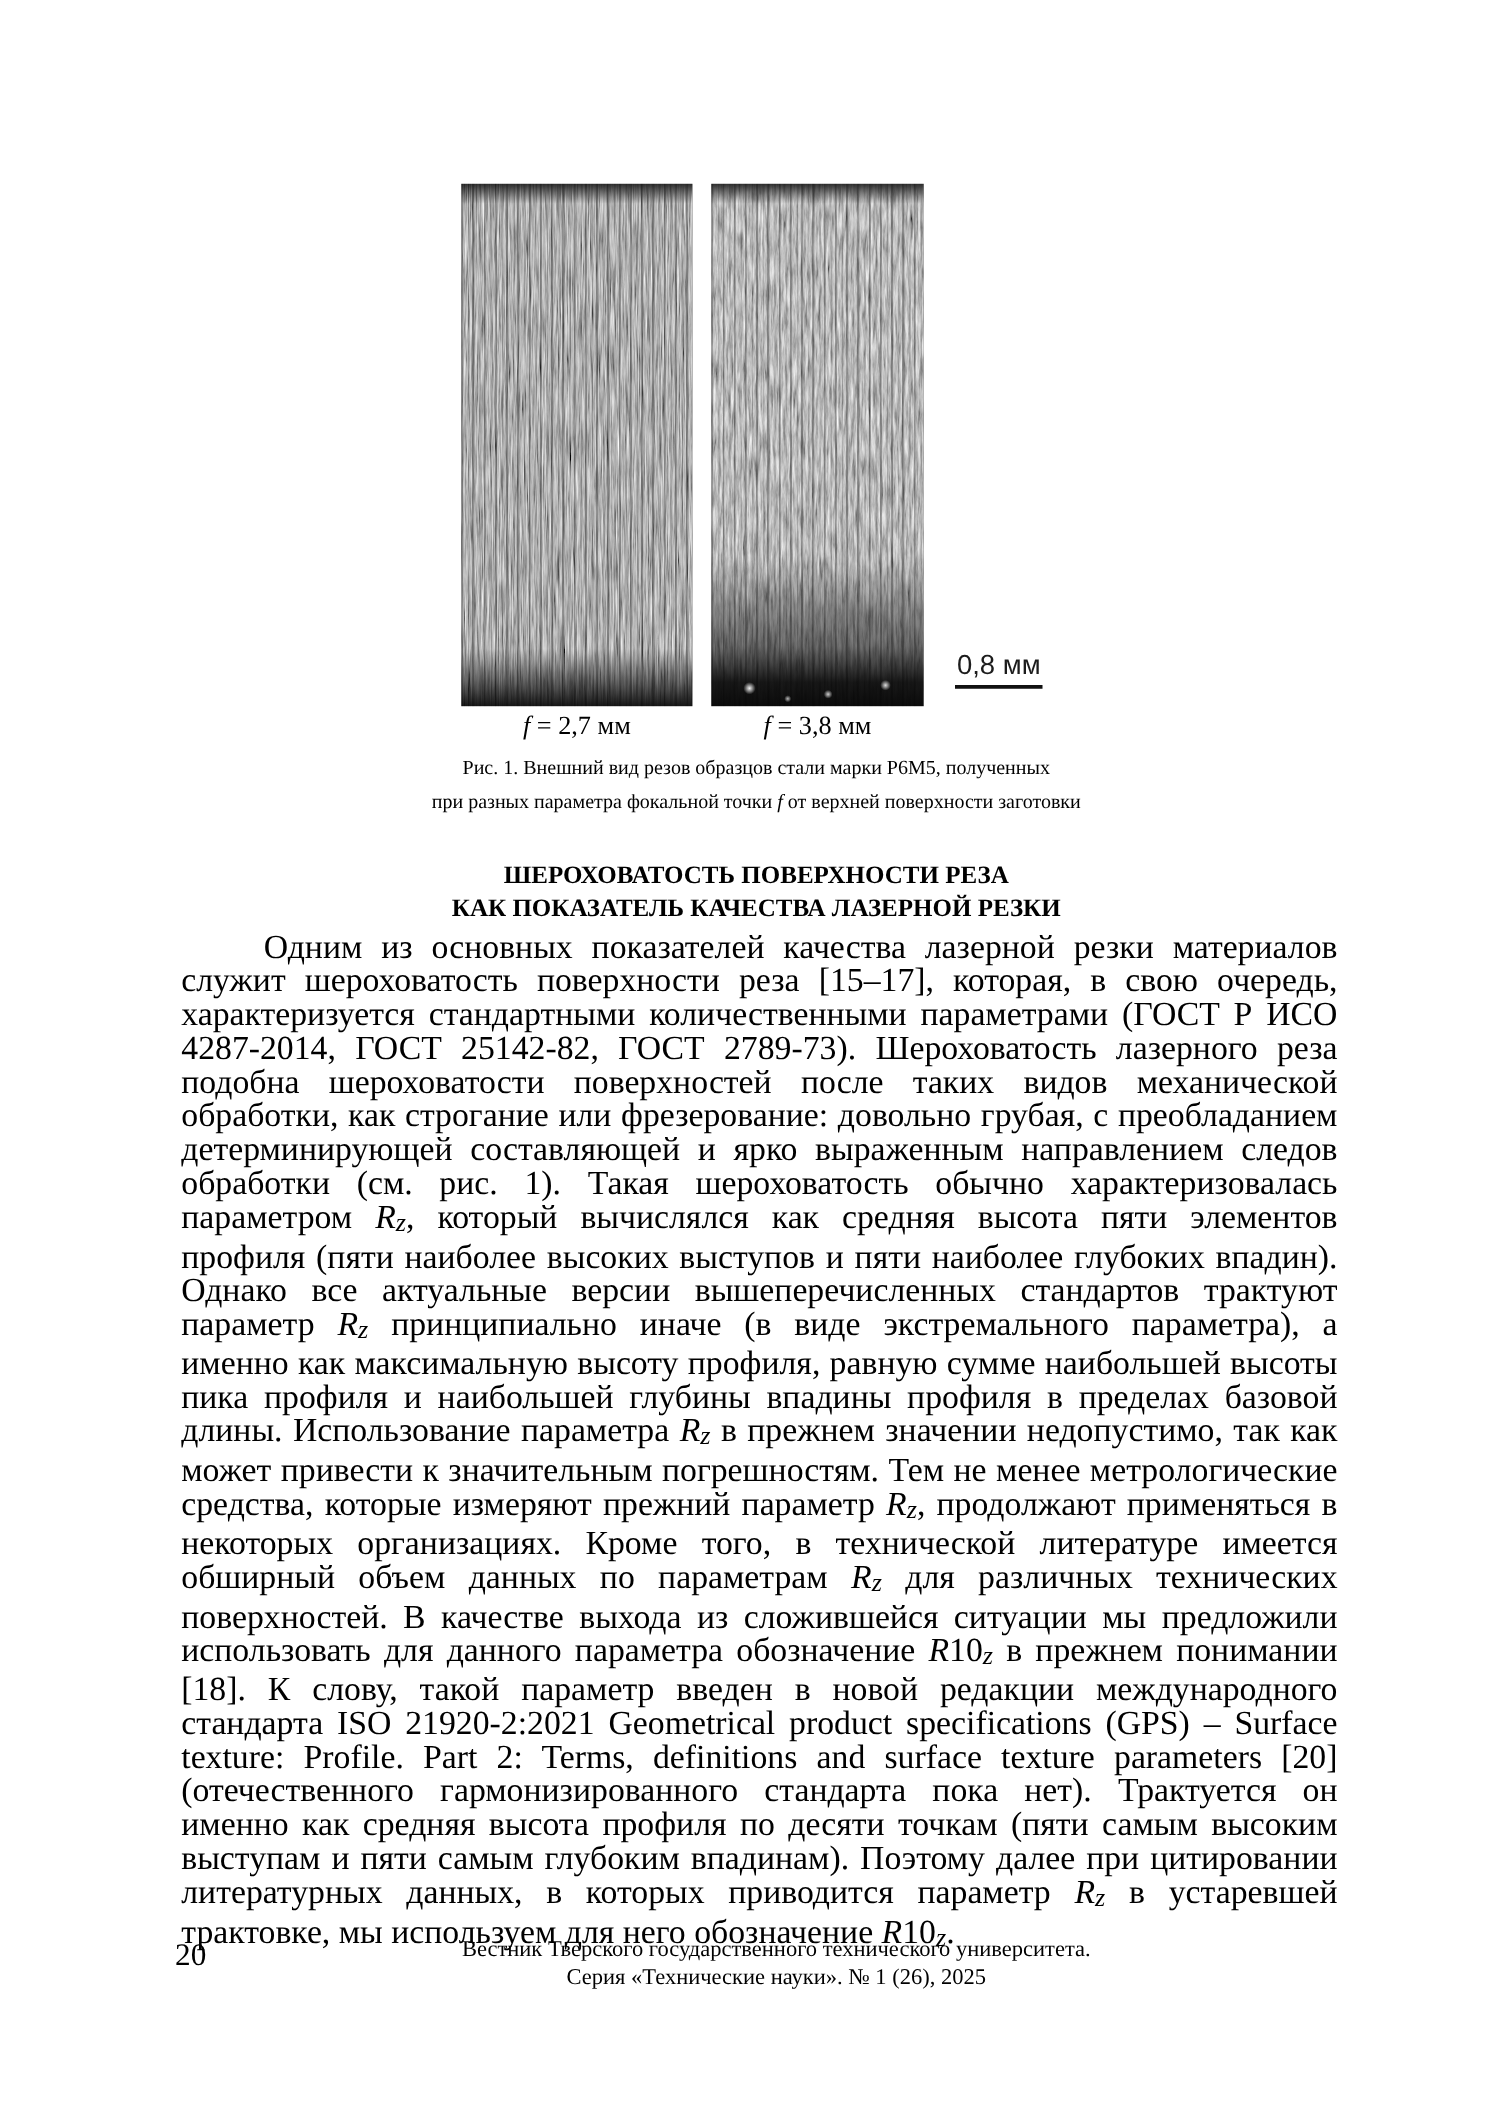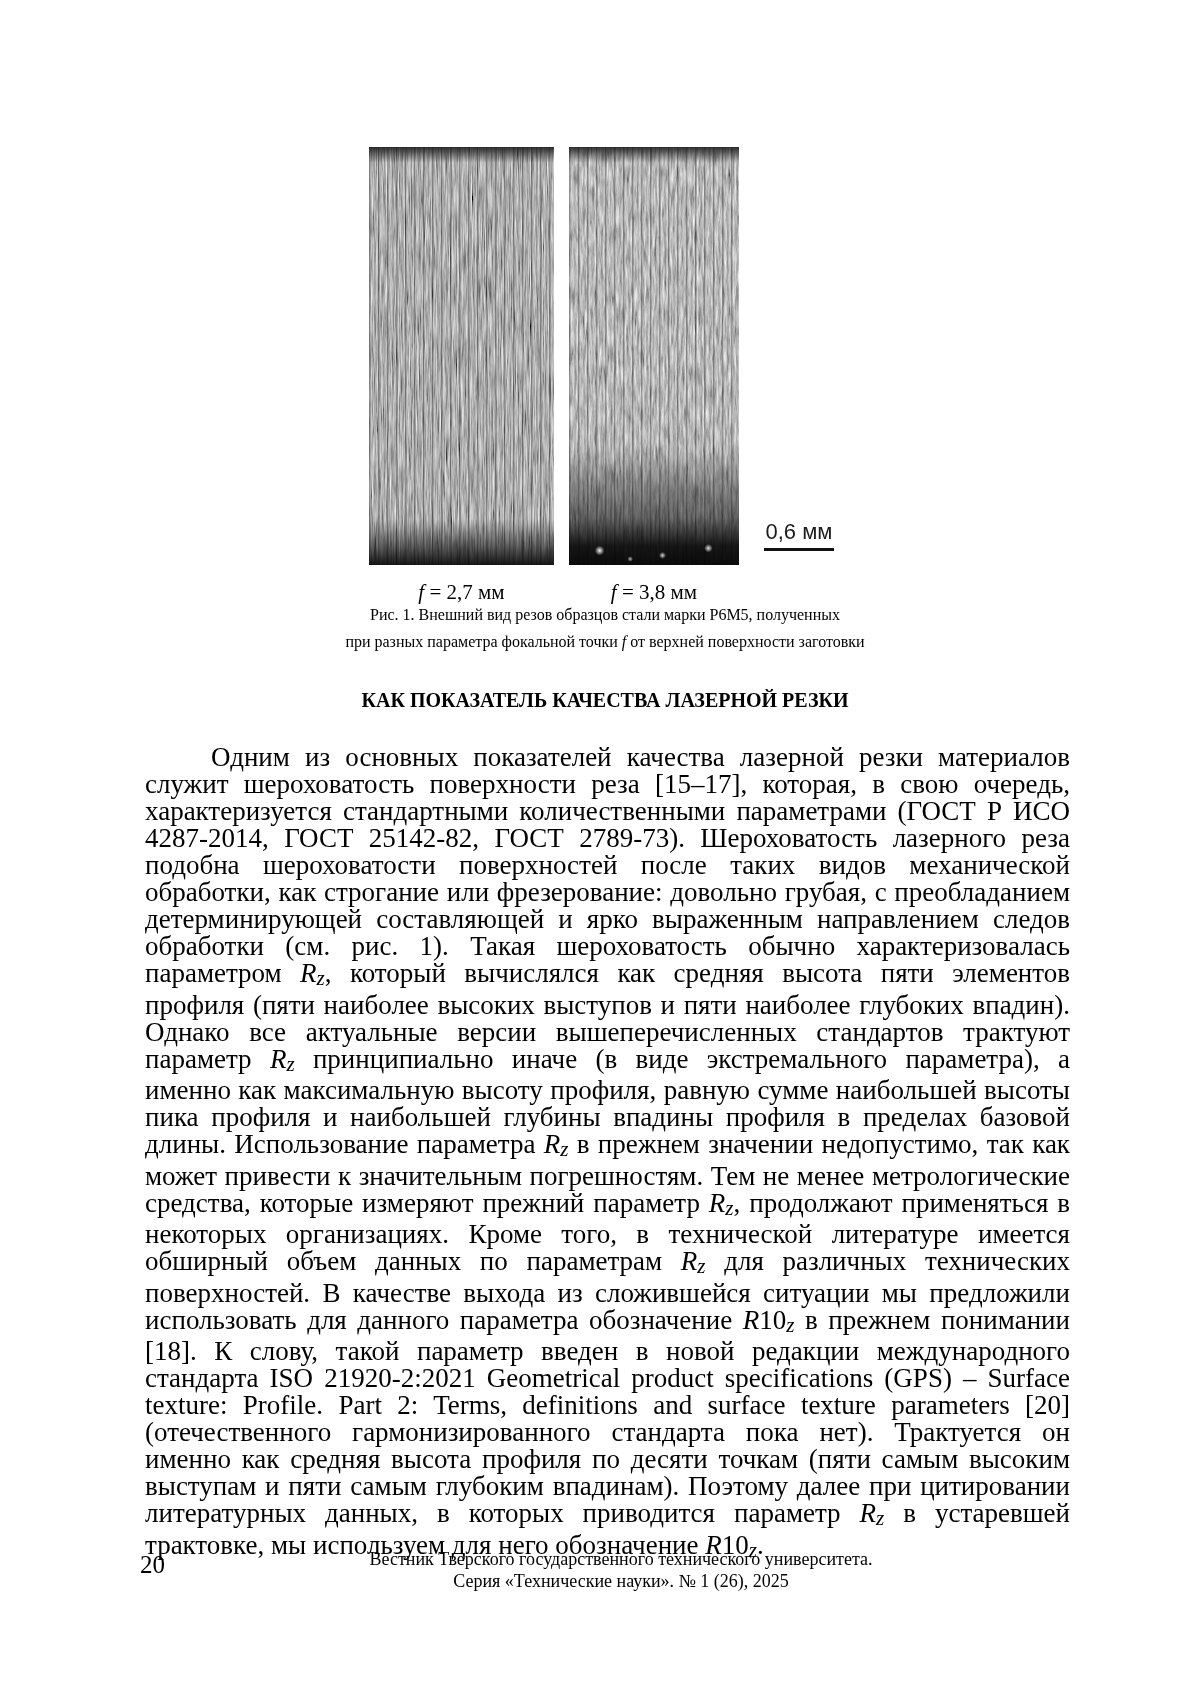--- a/index.html
+++ b/index.html
@@ -28,21 +28,21 @@
       radial-gradient(circle 5px at 55% 92%, rgba(255,255,255,0.8), rgba(255,255,255,0) 70%),
       radial-gradient(circle 6px at 82% 86%, rgba(255,255,255,0.85), rgba(255,255,255,0) 70%),
       radial-gradient(circle 4px at 36% 95%, rgba(255,255,255,0.7), rgba(255,255,255,0) 70%),
       linear-gradient(180deg, rgba(40,40,40,0) 0%, rgba(45,45,45,0.45) 38%,
         rgba(25,25,25,0.55) 60%, rgba(8,8,8,0.92) 84%, rgba(4,4,4,0.96) 100%);}
   
   .scale-label{position:absolute;left:756px;top:519px;width:86px;text-align:center;
     font-family:"Liberation Sans","DejaVu Sans",sans-serif;font-size:22px;color:#1c1c1c;}
   .scale-bar{position:absolute;left:764px;top:548px;width:70px;height:3px;background:#111;}
   
-  .focal-label{position:absolute;top:579px;font-size:21px;text-align:center;line-height:26px;}
+  .focal-label{position:absolute;top:567px;font-size:21px;text-align:center;line-height:26px;}
   #label-left{left:369px;width:185px;}
   #label-right{left:569px;width:170px;}
   .caption{position:absolute;left:140px;top:601px;width:930px;text-align:center;
     font-size:16px;line-height:27px;}
   
   .heading{position:absolute;left:140px;top:687px;width:930px;text-align:center;
     font-size:20px;line-height:27px;font-weight:bold;}
   
   .body-par{position:absolute;left:145px;top:744px;width:925px;
     font-size:27px;line-height:27px;text-align:justify;text-indent:66px;}
@@ -93,32 +93,33 @@
 
   <div class="micrograph" id="photo-right">
     <svg preserveAspectRatio="none">
       <rect x="0" y="0" width="100%" height="100%" filter="url(#texR)"></rect>
     </svg>
     <div class="striations"></div>
     <div class="shade-top"></div>
     <div class="shade-bottom-r"></div>
   </div>
 
-  <div class="scale-label">0,6 мм</div>
+  <div class="scale-label">0,8 мм</div>
   <div class="scale-bar"></div>
 
   <div class="focal-label" id="label-left"><span class="seg-i">f</span><span class="seg-n"> = 2,7 мм</span></div>
   <div class="focal-label" id="label-right"><span class="seg-i">f</span><span class="seg-n"> = 3,8 мм</span></div>
 
   <div class="caption">
     <div>Рис. 1. Внешний вид резов образцов стали марки Р6М5, полученных</div>
     <div><span class="seg-n">при разных параметра фокальной точки </span><span class="seg-i">f</span><span class="seg-n"> от верхней поверхности заготовки</span></div>
   </div>
 
   <div class="heading">
+    <div>ШЕРОХОВАТОСТЬ ПОВЕРХНОСТИ РЕЗА</div>
     <div>КАК ПОКАЗАТЕЛЬ КАЧЕСТВА ЛАЗЕРНОЙ РЕЗКИ</div>
   </div>
 
   <div class="body-par"><span class="seg-n">Одним из основных показателей качества лазерной резки материалов служит шероховатость поверхности реза [15–17], которая, в свою очередь, характеризуется стандартными количественными параметрами (ГОСТ Р ИСО 4287-2014, ГОСТ 25142-82, ГОСТ 2789-73). Шероховатость лазерного реза подобна шероховатости поверхностей после таких видов механической обработки, как строгание или фрезерование: довольно грубая, с преобладанием детерминирующей составляющей и ярко выраженным направлением следов обработки (см. рис. 1). Такая шероховатость обычно характеризовалась параметром </span><span class="seg-i">R</span><span class="seg-isub">z</span><span class="seg-n">, который вычислялся как средняя высота пяти элементов профиля (пяти наиболее высоких выступов и пяти наиболее глубоких впадин). Однако все актуальные версии вышеперечисленных стандартов трактуют параметр </span><span class="seg-i">R</span><span class="seg-isub">z</span><span class="seg-n"> принципиально иначе (в виде экстремального параметра), а именно как максимальную высоту профиля, равную сумме наибольшей высоты пика профиля и наибольшей глубины впадины профиля в пределах базовой длины. Использование параметра </span><span class="seg-i">R</span><span class="seg-isub">z</span><span class="seg-n"> в прежнем значении недопустимо, так как может привести к значительным погрешностям. Тем не менее метрологические средства, которые измеряют прежний параметр </span><span class="seg-i">R</span><span class="seg-isub">z</span><span class="seg-n">, продолжают применяться в некоторых организациях. Кроме того, в технической литературе имеется обширный объем данных по параметрам </span><span class="seg-i">R</span><span class="seg-isub">z</span><span class="seg-n"> для различных технических поверхностей. В качестве выхода из сложившейся ситуации мы предложили использовать для данного параметра обозначение </span><span class="seg-i">R</span><span class="seg-n">10</span><span class="seg-isub">z</span><span class="seg-n"> в прежнем понимании [18]. К слову, такой параметр введен в новой редакции международного стандарта ISO 21920-2:2021 Geometrical product specifications (GPS) – Surface texture: Profile. Part 2: Terms, definitions and surface texture parameters [20] (отечественного гармонизированного стандарта пока нет). Трактуется он именно как средняя высота профиля по десяти точкам (пяти самым высоким выступам и пяти самым глубоким впадинам). Поэтому далее при цитировании литературных данных, в которых приводится параметр </span><span class="seg-i">R</span><span class="seg-isub">z</span><span class="seg-n"> в устаревшей трактовке, мы используем для него обозначение </span><span class="seg-i">R</span><span class="seg-n">10</span><span class="seg-isub">z</span><span class="seg-n">.</span></div>
 
   <div class="footer">
     <div>Вестник Тверского государственного технического университета.</div>
     <div>Серия «Технические науки». № 1 (26), 2025</div>
   </div>
 

